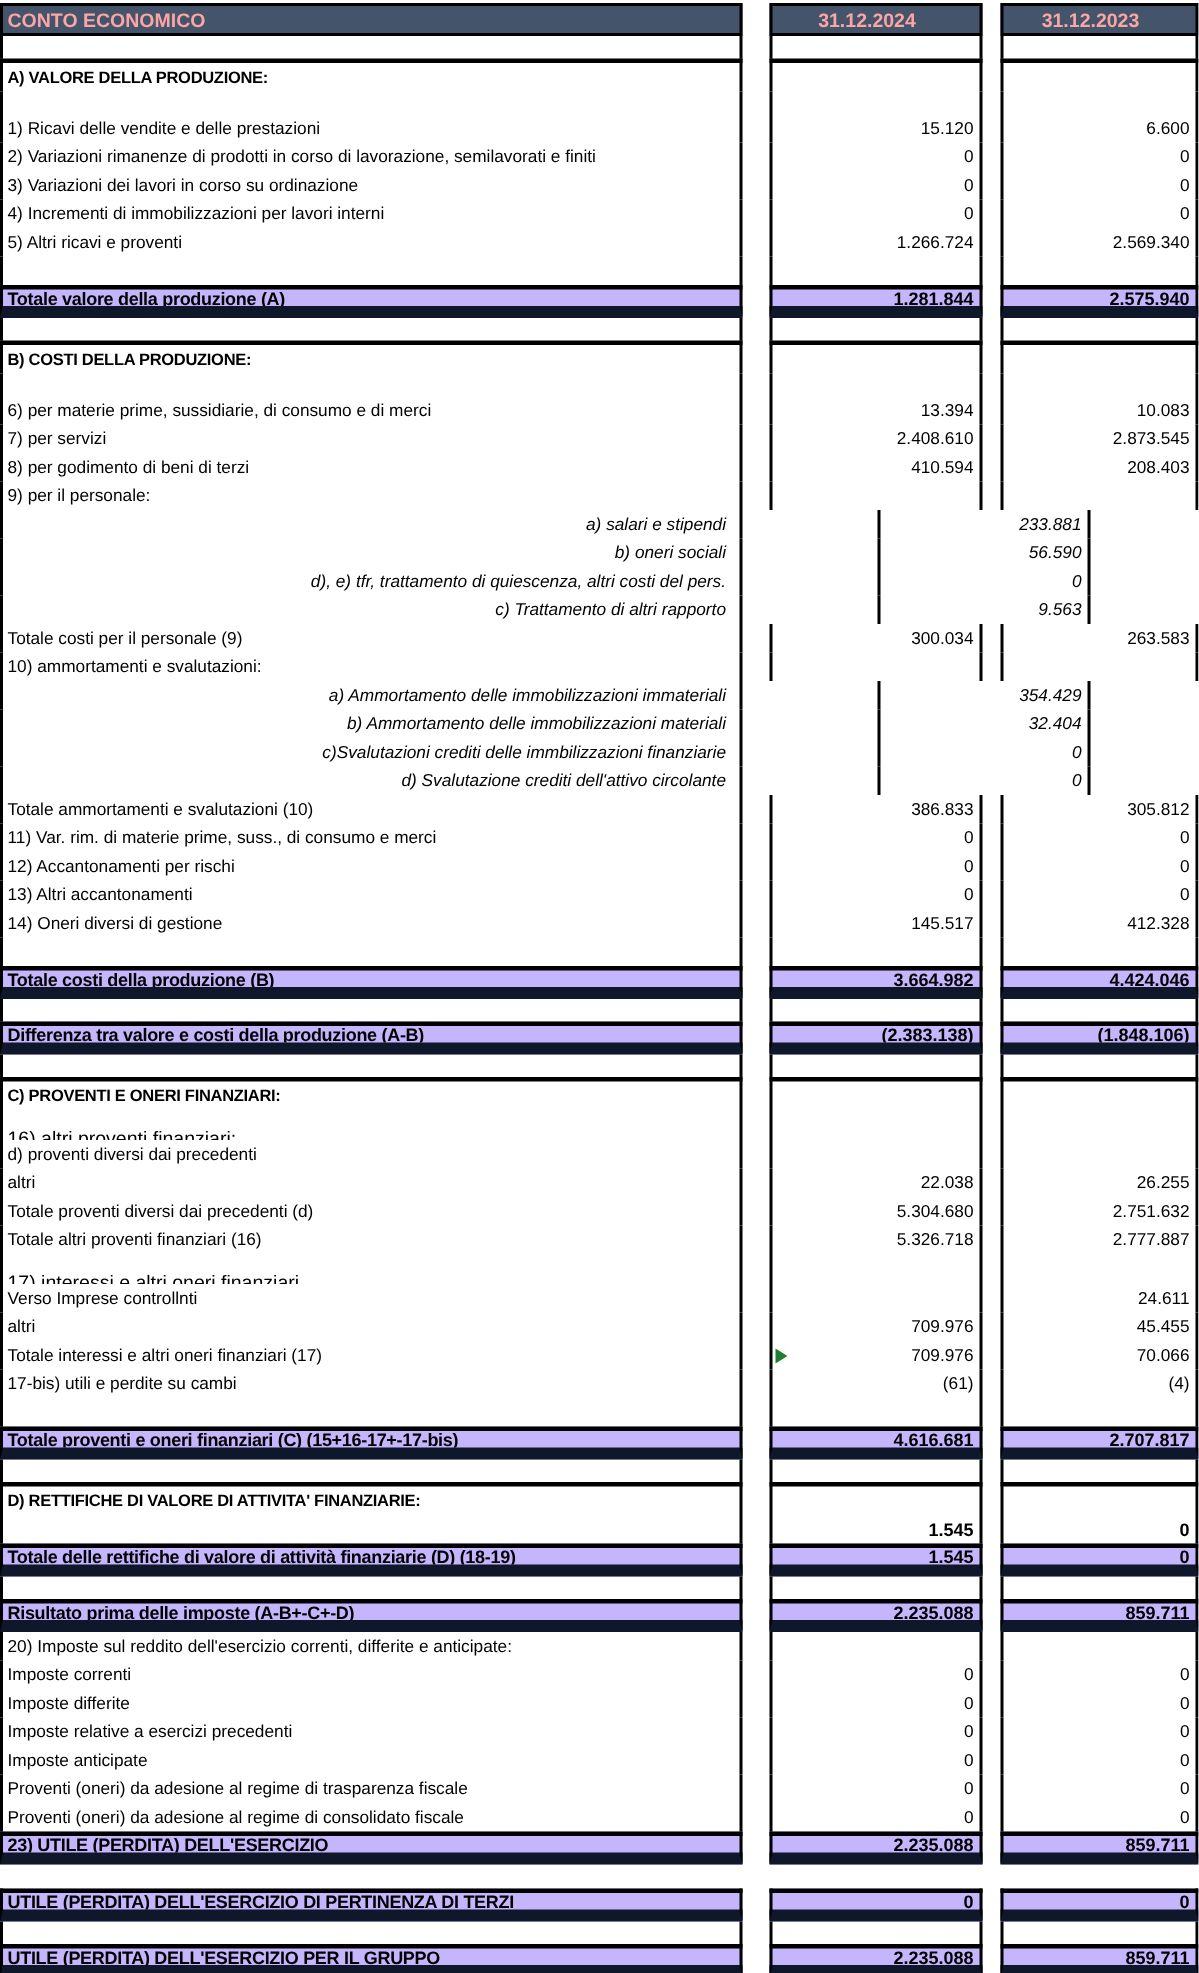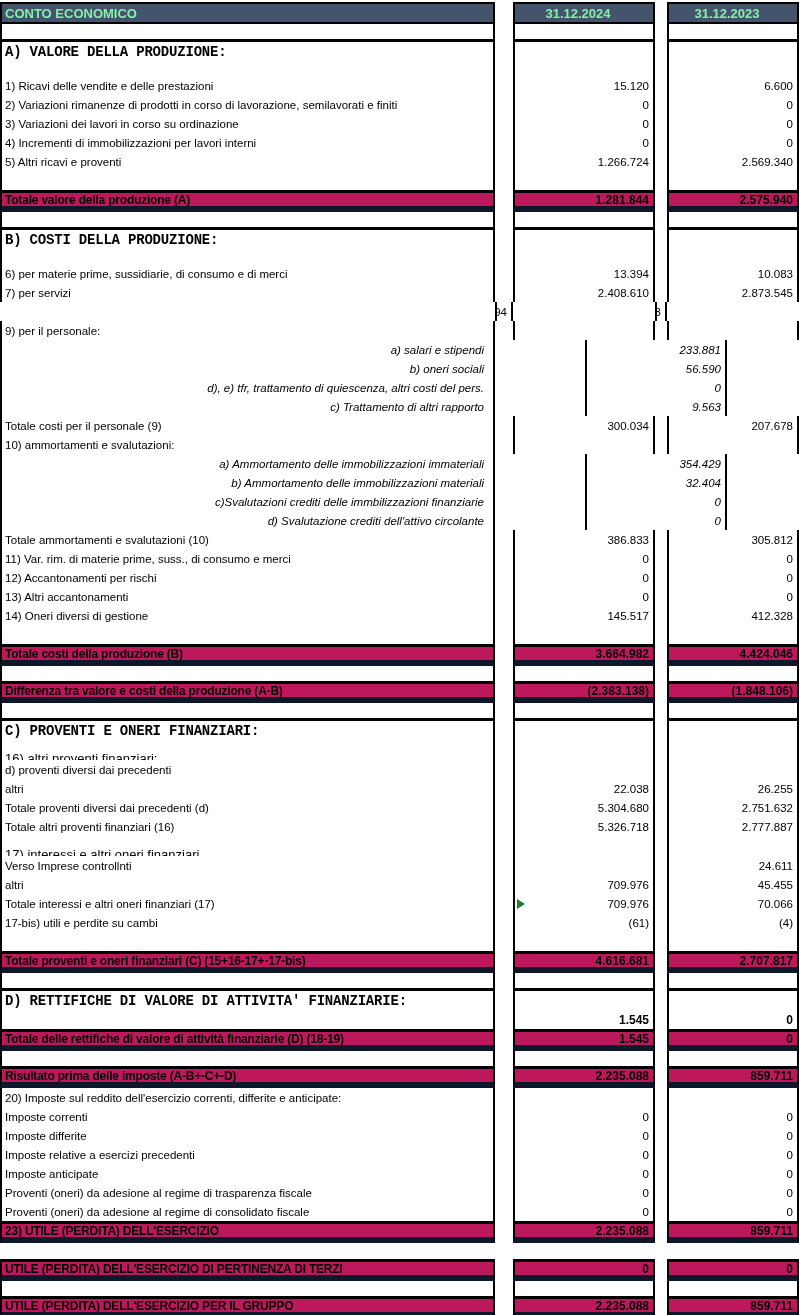--- a/index.html
+++ b/index.html
@@ -26,34 +26,34 @@
   .row.blank{height:19px;}
   .row.blank-sm{height:15px;}
   .row.item-big{height:20px;}
   .row.gap{height:16px;}
 
   
   .row.item .lbl,.row.item .num{font-size:11.5px;}
   .row.item-italic .lbl,.row.item-italic .num{font-size:11.5px;font-style:italic;}
   .row.item-italic .c.label{justify-content:flex-end;padding-right:9px;}
   .row.item-big .lbl{font-size:13px;margin-top:16px;}
-  .row.section .lbl{font-weight:bold;font-size:14px;letter-spacing:-0.2px;font-family:Liberation Mono, monospace;}
+  .row.section .lbl{font-weight:bold;font-size:11px;letter-spacing:-0.2px;}
   .row.values-bold .num{font-weight:bold;font-size:12px;}
 
   
   .row.section .c.label,.row.section .c.val{border-top:3px solid #000;}
 
   
   .row.total .c.label,.row.total .c.val{
-    background:#be185d;border-top:3px solid #000;border-bottom:6px solid #0f172a;}
+    background:#c4b5fd;border-top:3px solid #000;border-bottom:8px solid #0f172a;}
   .row.total .lbl{font-weight:bold;font-size:12px;letter-spacing:-0.2px;}
   .row.total .num{font-weight:bold;font-size:12px;}
 
   
-  .header-row .hdr{background:#44546A;color:#86efac;font-weight:bold;
+  .header-row .hdr{background:#44546A;color:#fca5a5;font-weight:bold;
     border:2px solid #000;font-size:13px;}
   .header-row .hdr.center{justify-content:center;padding-right:12px;}
 
   
   .marker{position:absolute;left:2px;top:50%;transform:translateY(-50%);
     width:0;height:0;border-left:8px solid #1E7E34;
     border-top:5px solid transparent;border-bottom:5px solid transparent;}
 </style>
 </head>
 <body>
@@ -258,20 +258,23 @@
     <div class="c g"></div>
     <div class="c val">
           <span class="num">2.408.610</span>
         </div>
     <div class="c g"></div>
     <div class="c val">
           <span class="num">2.873.545</span>
         </div>
   </div>
       <div class="row item">
+    <div class="c label">
+          <span class="lbl">8) per godimento di beni di terzi</span>
+        </div>
     <div class="c g"></div>
     <div class="c val">
           <span class="num">410.594</span>
         </div>
     <div class="c g"></div>
     <div class="c val">
           <span class="num">208.403</span>
         </div>
   </div>
       <div class="row item">
@@ -342,21 +345,21 @@
       <div class="row item">
     <div class="c label">
           <span class="lbl">Totale costi per il personale (9)</span>
         </div>
     <div class="c g"></div>
     <div class="c val">
           <span class="num">300.034</span>
         </div>
     <div class="c g"></div>
     <div class="c val">
-          <span class="num">207.678</span>
+          <span class="num">263.583</span>
         </div>
   </div>
       <div class="row item">
     <div class="c label">
           <span class="lbl">10) ammortamenti e svalutazioni:</span>
         </div>
     <div class="c g"></div>
     <div class="c val">
           <span class="num"></span>
         </div>

